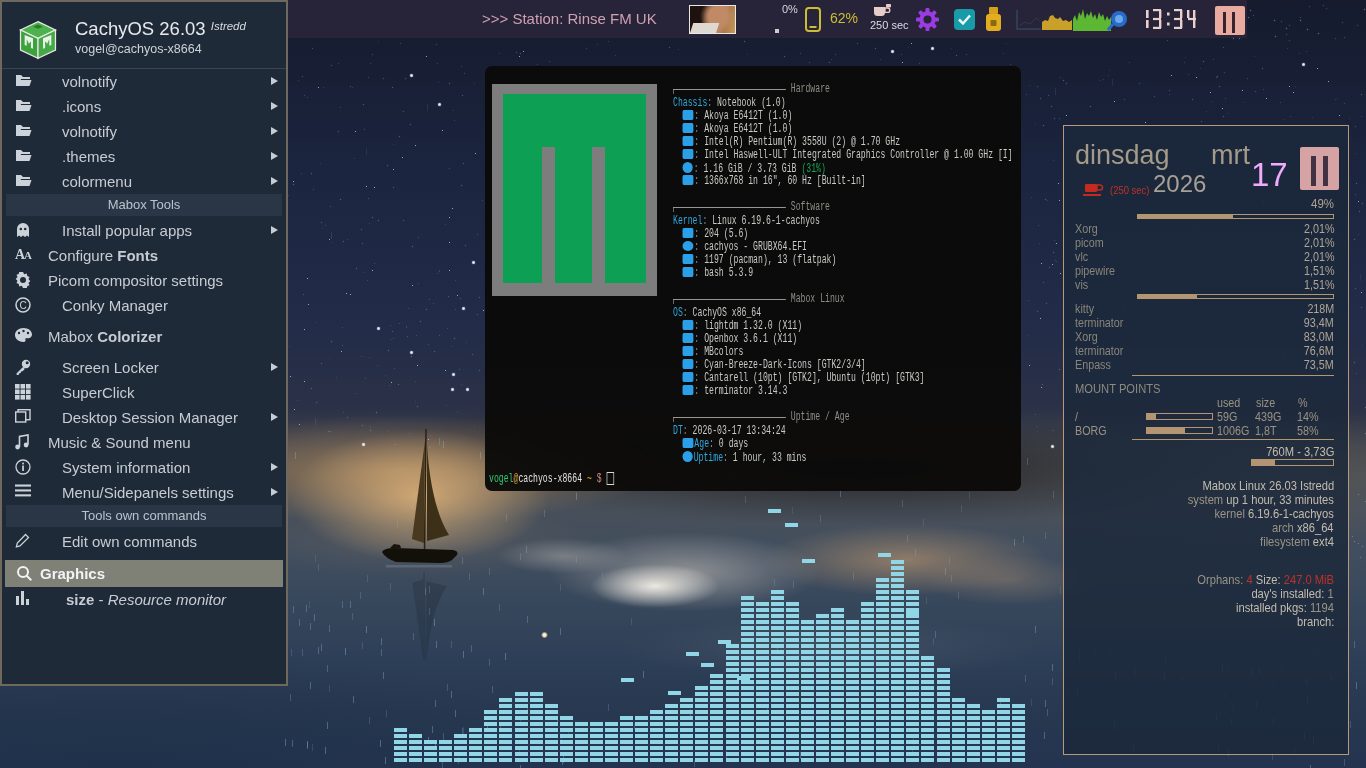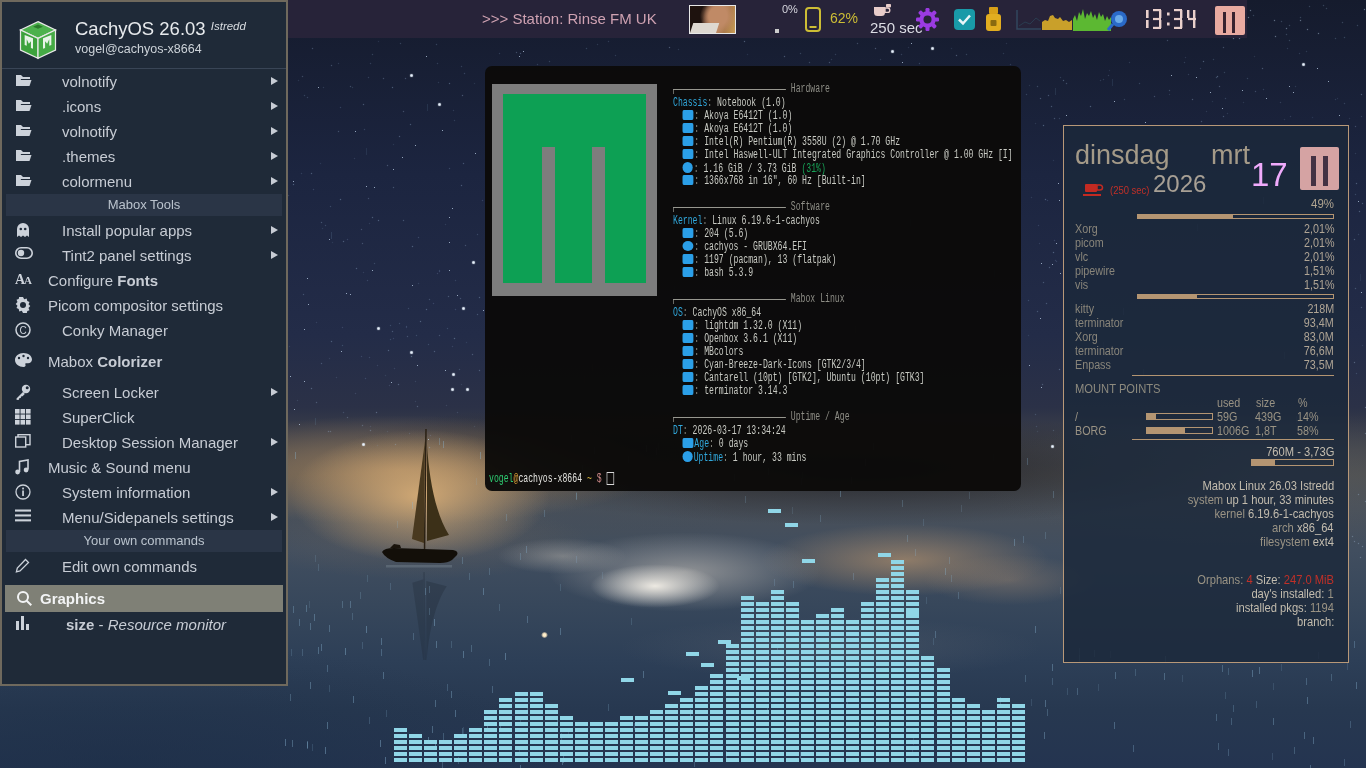--- a/index.html
+++ b/index.html
@@ -675,21 +675,21 @@
 #bar .st { position:absolute; left:450px; top:10px; font-size:15px; color:#cfa2b2; }
 #art { position:absolute; left:657px; top:5px; width:47px; height:29px; border:1px solid #e8e8e8;
 background: radial-gradient(circle at 62% 38%, #c08a66 0 28%, rgba(0,0,0,0) 55%),
  linear-gradient(105deg, #1e120e 30%, #8a5c48 45%, #c69070 58%, #a87848 78%, #c89c55 100%);
 }
 #art:after { content:""; position:absolute; left:0; bottom:0; width:26px; height:10px; background:#ded8d0; transform:skewX(-18deg); transform-origin:0 100%; }
 #bar .pct0 { position:absolute; left:750px; top:3px; font-size:11px; color:#d5d5dd; }
 #bar .sq0 { position:absolute; left:743px; top:29px; width:4px; height:4px; background:#cccccc; }
 #bar .batt { position:absolute; left:798px; top:10px; font-size:14px; color:#cdbd35; }
 #bar .cup { position:absolute; left:841px; top:3px; }
-#bar .sec { position:absolute; left:838px; top:19px; font-size:15px; color:#dcdce4; }
+#bar .sec { position:absolute; left:838px; top:19px; font-size:11px; color:#dcdce4; }
 #bar .icon { position:absolute; }
 #clock { position:absolute; left:1112px; top:9px; }
 #mlogo { position:absolute; left:1183px; top:6px; width:30px; height:29px; background:#e9aaa0; border-radius:2px; }
 #mlogo i { position:absolute; top:6px; bottom:2px; width:3px; background:#38222e; }
 
 
 #menu { position:absolute; left:0; top:0; width:288px; height:686px; background:#1f2a38;
 border:2px solid #6f695d; }
 #mh { position:relative; height:67px; border-bottom:1px solid #394556; }
 #mh .cube { position:absolute; left:16px; top:18px; }
@@ -725,21 +725,21 @@
 .hlab { color:#8d8d85; }
 .ti { display:inline-block; width:16px; height:10px; margin-right:1px; vertical-align:-1px; background:#2b9fe8; border-radius:2px; }
 .ti.mem,.ti.clk { border-radius:50%; width:15px; height:11px; }
 .ti.gear { border-radius:50%; }
 #prompt { position:absolute; left:4px; bottom:5px; font-family:"Liberation Mono",monospace; font-size:12px; transform:scaleX(0.68); transform-origin:0 0; white-space:nowrap; }
 #prompt .u { color:#2ecc71; } #prompt .at { color:#d89b35; } #prompt .h { color:#e4e4e0; }
 #prompt .tl { color:#d4b33c; } #prompt .dl { color:#c88; }
 #prompt .cur { display:inline-block; width:11px; height:13px; border:1.5px solid #d8d8d8; vertical-align:-3px; }
 
 
-#conky { position:absolute; left:1063px; top:125px; width:286px; height:538px;
+#conky { position:absolute; left:1063px; top:125px; width:286px; height:630px;
 background:rgba(27,41,58,0.84); border:1px solid #b89878; color:#a59a88; }
 #conky .in { position:absolute; left:10px; right:14px; top:0; }
 .cday { position:absolute; left:1px; top:14px; font-size:27px; color:#a49a88; }
 .cmon { position:absolute; left:137px; top:14px; font-size:27px; color:#a49a88; }
 .cnum { position:absolute; left:177px; top:30px; font-size:33px; color:#f0abfc; }
 .cyr  { position:absolute; left:79px; top:44px; font-size:24px; color:#a8a095; }
 #clogo { position:absolute; left:226px; top:21px; width:39px; height:43px; background:#d5a3a3; border-radius:2px; }
 #clogo i { position:absolute; top:9px; bottom:4px; width:5px; background:#443244; }
 #cup2 { position:absolute; left:9px; top:57px; }
 .csec { position:absolute; left:36px; top:58px; font-size:10.5px; color:#c03028; transform:scaleX(0.9); transform-origin:0 50%; }
@@ -953,24 +953,20 @@
 <div class="mi "><span class="mic"><svg width="17" height="15" viewBox="0 0 17 15">
             <path d="M1 2h5l2 2h7v2H6L4 13H1z" fill="#ccd2da"></path>
             <path d="M4.5 7h12l-2 6H2.5z" fill="#ccd2da"></path>
           </svg></span><span class="ml">colormenu</span><span class="arr"></span></div>
 <div class="mhead">Mabox Tools</div>
 <div class="mi "><span class="mic"><svg width="16" height="16" viewBox="0 0 16 16">
             <path d="M8 1a6 6 0 0 1 6 6v8l-2-1.6L10 15l-2-1.6L6 15l-2-1.6L2 15V7a6 6 0 0 1 6-6z" fill="#ccd2da"></path>
             <circle cx="5.8" cy="7" r="1.3" fill="#1f2a38"></circle>
             <circle cx="10.2" cy="7" r="1.3" fill="#1f2a38"></circle>
           </svg></span><span class="ml">Install popular apps</span><span class="arr"></span></div>
-<div class="mi "><span class="mic"><svg width="18" height="12" viewBox="0 0 18 12">
-            <rect x="0.8" y="0.8" width="16.4" height="10.4" rx="5.2" fill="none" stroke="#ccd2da" stroke-width="1.6"></rect>
-            <circle cx="6" cy="6" r="3.2" fill="#ccd2da"></circle>
-          </svg></span><span class="ml">Tint2 panel settings</span><span class="arr"></span></div>
 <div class="mi " style="padding-left:46px"><span class="mic"><svg width="18" height="13" viewBox="0 0 18 13">
             <text x="0" y="12" font-family="Liberation Serif" font-weight="bold" font-size="14" fill="#ccd2da">A</text>
             <text x="9" y="12" font-family="Liberation Serif" font-weight="bold" font-size="11" fill="#ccd2da">A</text>
           </svg></span><span class="ml">Configure <b>Fonts</b></span></div>
 <div class="mi " style="padding-left:46px"><span class="mic"><svg width="16" height="16" viewBox="0 0 16 16">
             <path fill="#ccd2da" d="M8 0l1.2 2.2 2.5-.6.6 2.5L14.5 5l-1 2.3 1.8 1.8-1.8 1.8 1 2.3-2.2.9-.6 2.5-2.5-.6L8 16l-1.2-2.2-2.5.6-.6-2.5L1.5 11l1-2.3L.7 6.9 2.5 5.1l-1-2.3 2.2-.9.6-2.5 2.5.6z"></path>
             <circle cx="8" cy="8" r="3" fill="#1f2a38"></circle>
           </svg></span><span class="ml">Picom compositor settings</span></div>
 <div class="mi "><span class="mic"><svg width="16" height="16" viewBox="0 0 16 16">
             <circle cx="8" cy="8" r="7" fill="none" stroke="#ccd2da" stroke-width="1.5"></circle>
@@ -1012,21 +1008,21 @@
 <div class="mi "><span class="mic"><svg width="16" height="16" viewBox="0 0 16 16">
             <circle cx="8" cy="8" r="7" fill="none" stroke="#ccd2da" stroke-width="1.3"></circle>
             <rect x="7.2" y="6.5" width="1.7" height="5.5" fill="#ccd2da"></rect>
             <rect x="7.2" y="3.6" width="1.7" height="1.8" fill="#ccd2da"></rect>
           </svg></span><span class="ml">System information</span><span class="arr"></span></div>
 <div class="mi "><span class="mic"><svg width="16" height="13" viewBox="0 0 16 13">
             <rect x="0" y="0.5" width="16" height="2.1" fill="#ccd2da"></rect>
             <rect x="0" y="5.4" width="16" height="2.1" fill="#ccd2da"></rect>
             <rect x="0" y="10.3" width="16" height="2.1" fill="#ccd2da"></rect>
           </svg></span><span class="ml">Menu/Sidepanels settings</span><span class="arr"></span></div>
-<div class="mhead">Your own commands</div>
+<div class="mhead">Tools own commands</div>
 <div class="mi "><span class="mic"><svg width="15" height="15" viewBox="0 0 15 15">
             <path d="M10.5 1.5l3 3L5 13l-3.6.9L2.3 10z" fill="none" stroke="#ccd2da" stroke-width="1.3"></path>
           </svg></span><span class="ml">Edit own commands</span></div>
 <div class="msp2"></div>
 <div class="mi sel"><span class="mic"><svg width="17" height="17" viewBox="0 0 17 17">
             <circle cx="7" cy="7" r="5" fill="none" stroke="#f2f3f4" stroke-width="2"></circle>
             <path d="M10.7 10.7l4.6 4.6" stroke="#f2f3f4" stroke-width="2"></path>
           </svg></span><span class="ml"><b>Graphics</b></span></div>
 <div class="mi " style="padding-left:64px"><span class="mic"><svg width="15" height="14" viewBox="0 0 15 14">
             <rect x="1" y="5" width="3" height="9" fill="#ccd2da"></rect>

